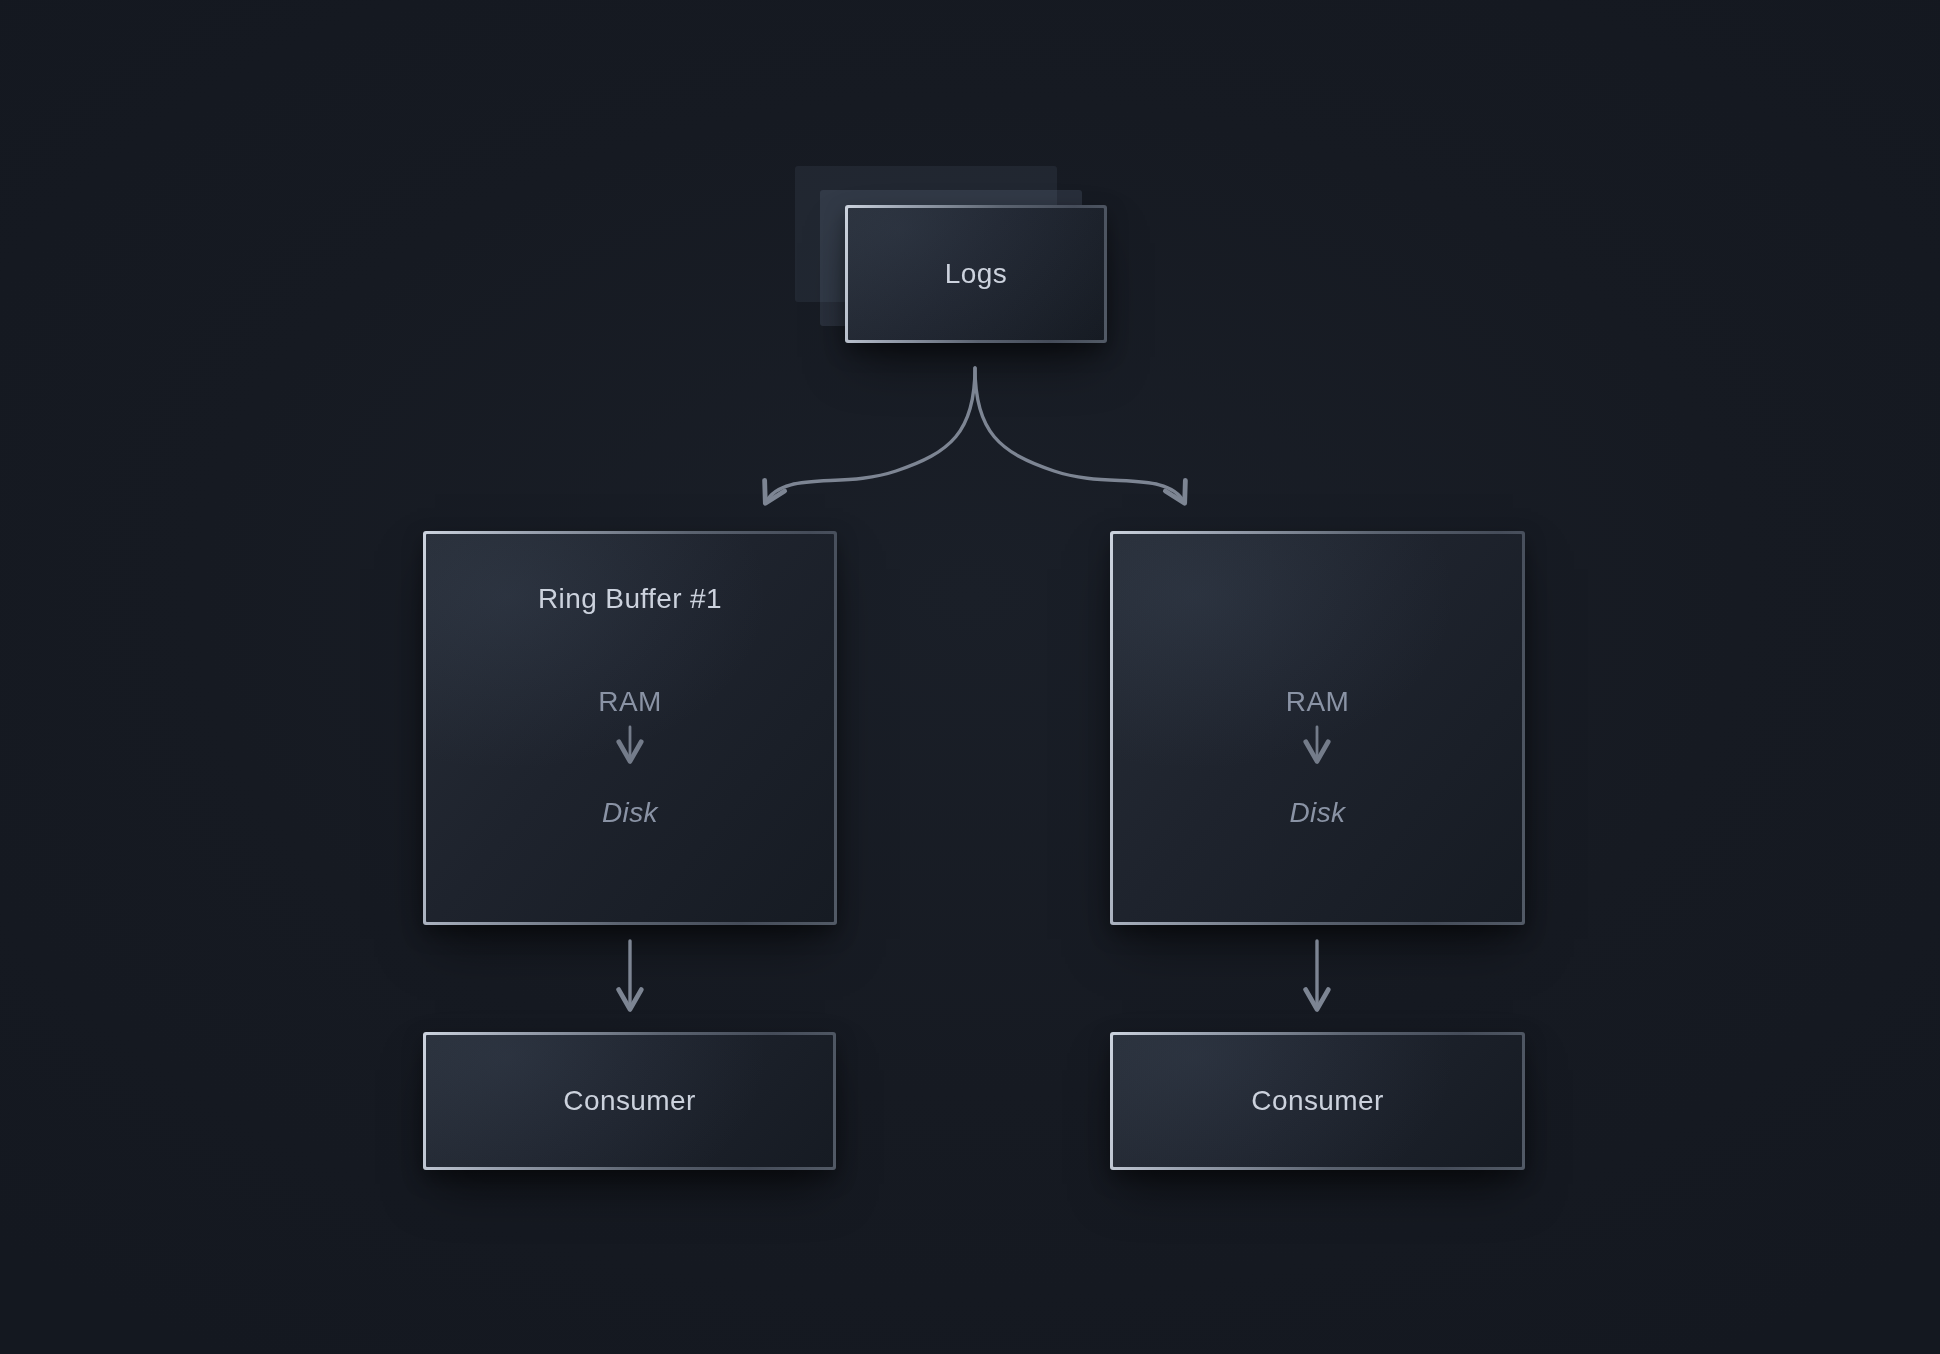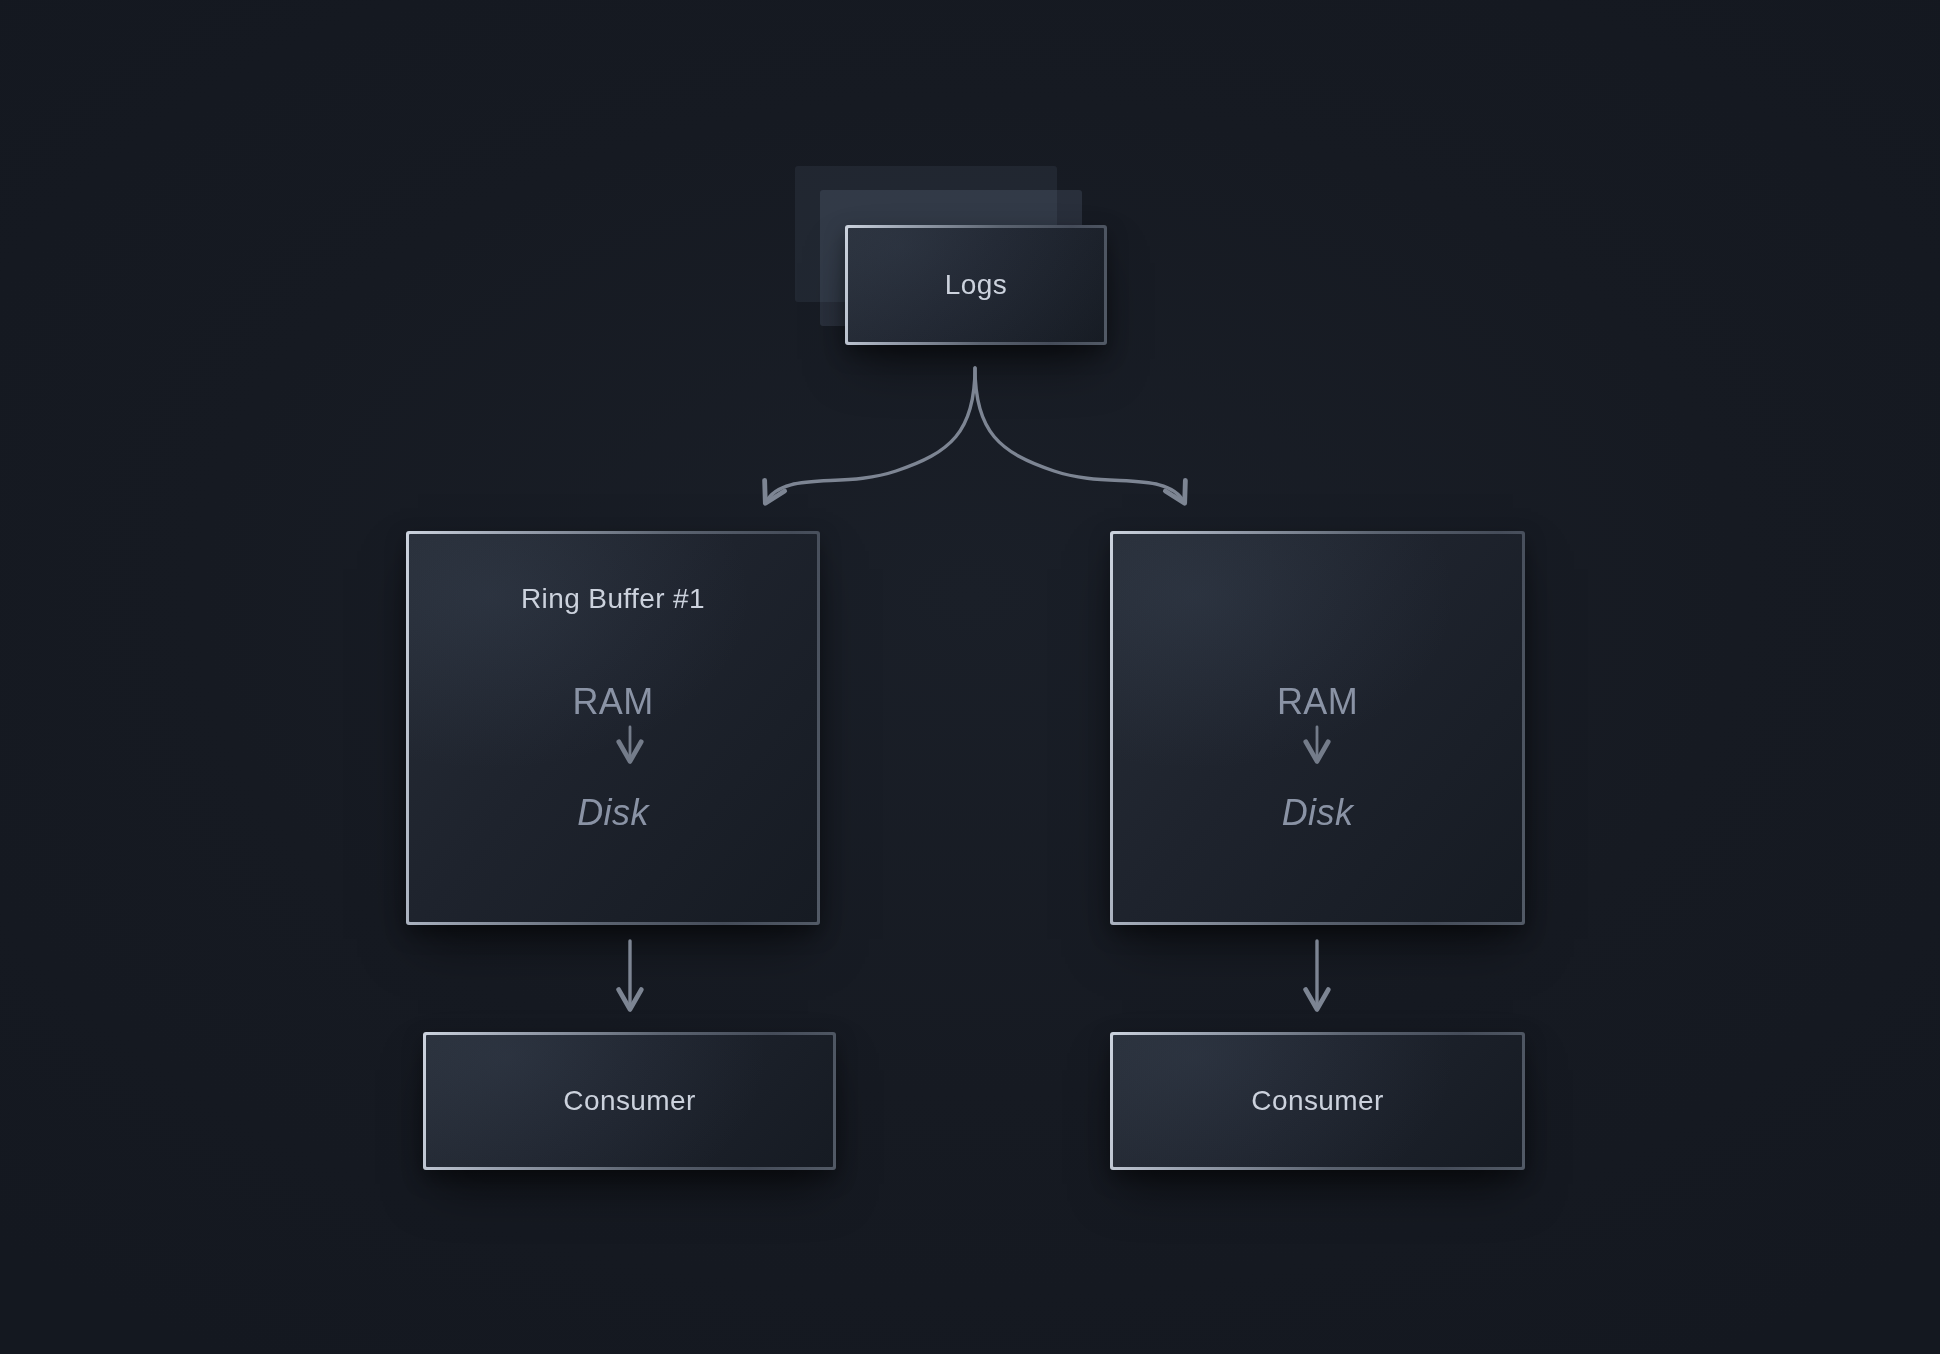--- a/index.html
+++ b/index.html
@@ -44,21 +44,21 @@
   }
 
   .label-primary {
     color: #ccd2dd;
     font-size: 28px;
     letter-spacing: 0.4px;
     line-height: 34px;
   }
   .label-muted {
     color: #8a93a5;
-    font-size: 36px;
+    font-size: 28px;
     letter-spacing: 0.4px;
     line-height: 34px;
   }
   .inner-line {
     position: absolute;
     left: 0;
     width: 100%;
     text-align: center;
   }
 
@@ -66,22 +66,22 @@
   .ghost-card {
     position: absolute;
     width: 262px;
     height: 136px;
     border-radius: 3px;
   }
   .ghost-1 { left: 795px; top: 166px; background: rgba(145,166,198,0.09); }
   .ghost-2 { left: 820px; top: 190px; background: rgba(145,166,198,0.15); }
 
   
-  .logs        { left: 845px;  top: 225px;  width: 262px; height: 120px; }
-  .ring-buf-1  { left: 406px;  top: 531px;  width: 414px; height: 394px; }
+  .logs        { left: 845px;  top: 205px;  width: 262px; height: 138px; }
+  .ring-buf-1  { left: 423px;  top: 531px;  width: 414px; height: 394px; }
   .ring-buf-2  { left: 1110px; top: 531px;  width: 415px; height: 394px; }
   .consumer-1  { left: 423px;  top: 1032px; width: 413px; height: 138px; }
   .consumer-2  { left: 1110px; top: 1032px; width: 415px; height: 138px; }
 
   .rb-title { top: 48px; }
   .rb-ram   { top: 151px; }
   .rb-disk  { top: 262px; font-style: italic; }
 
   
   .edges-layer {

